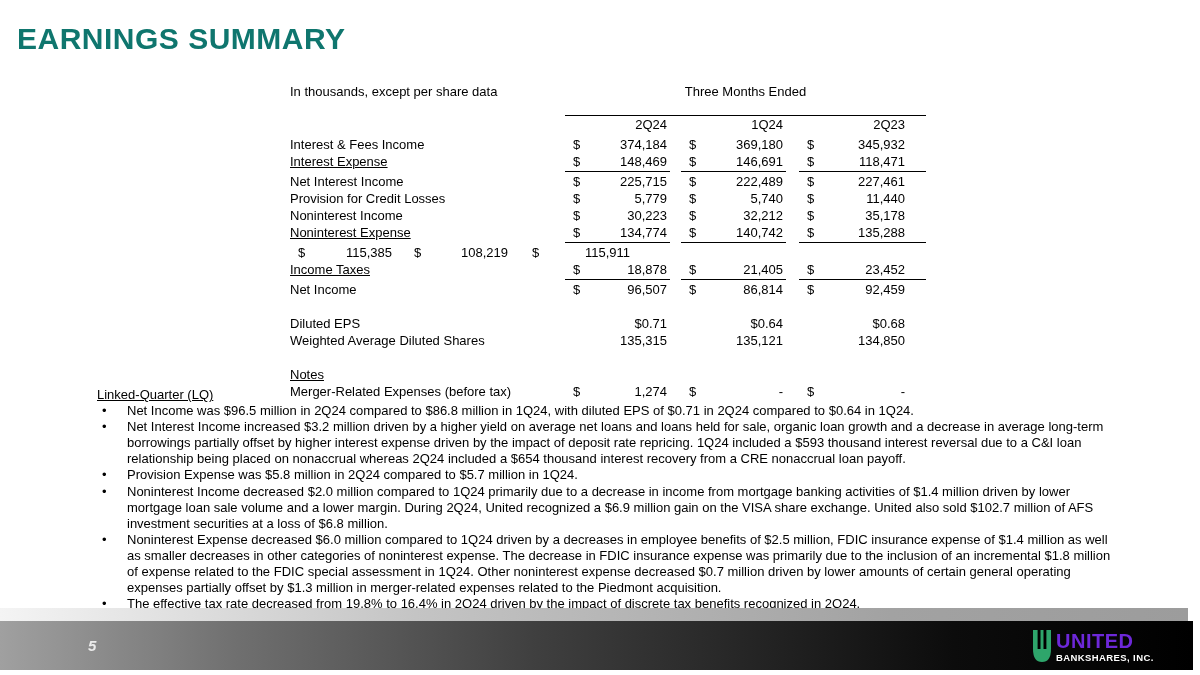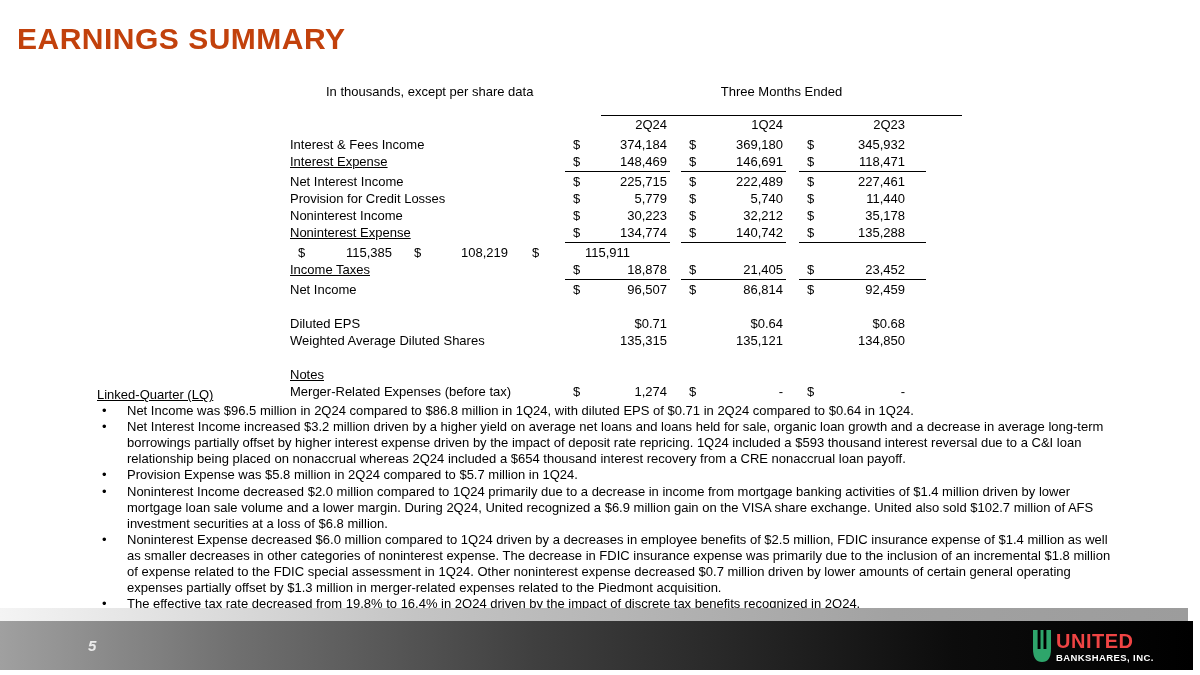--- a/index.html
+++ b/index.html
@@ -2,27 +2,27 @@
 <html><head>
 <meta charset="utf-8">
 <style>
   html,body { margin:0; padding:0; background:#fff; }
   .slide {
     position:relative; width:1200px; height:675px; background:#ffffff;
     font-family:"Liberation Sans","DejaVu Sans",sans-serif; color:#000; overflow:hidden;
   }
   .title {
     position:absolute; left:17px; top:22px; margin:0;
-    font-size:30px; font-weight:bold; color:#c2410c; letter-spacing:0.5px;
+    font-size:30px; font-weight:bold; color:#0f766e; letter-spacing:0.5px;
   }
 
   
   .fin-table { position:absolute; left:290px; top:85px; font-size:13px; }
   .thead { display:flex; line-height:14px; }
-  .caption { width:275px;margin-left:36px; }
+  .caption { width:275px; }
   .period { width:361px; text-align:center; border-bottom:1px solid #000; padding-bottom:16px; }
   .col-headers { display:flex; margin-left:275px; line-height:16px; margin-top:1px; margin-bottom:3px; }
   .frow { display:flex; line-height:17px; }
   .flabel { width:275px; }
   .lu { text-decoration:underline; }
   .fgroup { display:flex; justify-content:space-between; }
   .g1 { width:105px; margin-right:11px; }
   .g2 { width:105px; margin-right:13px; }
   .g3 { width:127px; }
   .dol { padding-left:8px; }
@@ -48,21 +48,21 @@
     position:absolute; left:0; top:621px; width:1193px; height:49px;
     background:linear-gradient(90deg,#a0a0a0 0%,#6f6f6f 20%,#3f3f3f 45%,#0c0c0c 80%,#000 100%);
   }
   .pageno {
     position:absolute; left:88px; top:637px; font-size:15px; font-style:italic;
     font-weight:bold; color:#ececec;
   }
   .logo { position:absolute; left:1033px; top:630px; display:flex; align-items:flex-start; }
   .logo-icon { width:18px; height:32px; margin-right:5px; }
   .logo-text { margin-top:1px; }
-  .logo-name { font-size:20px; font-weight:bold; color:#ef4444; line-height:21px; letter-spacing:0.5px; }
+  .logo-name { font-size:20px; font-weight:bold; color:#6d28d9; line-height:21px; letter-spacing:0.5px; }
   .logo-sub { font-size:9.5px; font-weight:bold; color:#fff; letter-spacing:0.4px; }
 </style>
 </head>
 <body>
 
 <div class="slide">
 
   <h1 class="title">EARNINGS SUMMARY</h1>
 
   <div class="fin-table">

